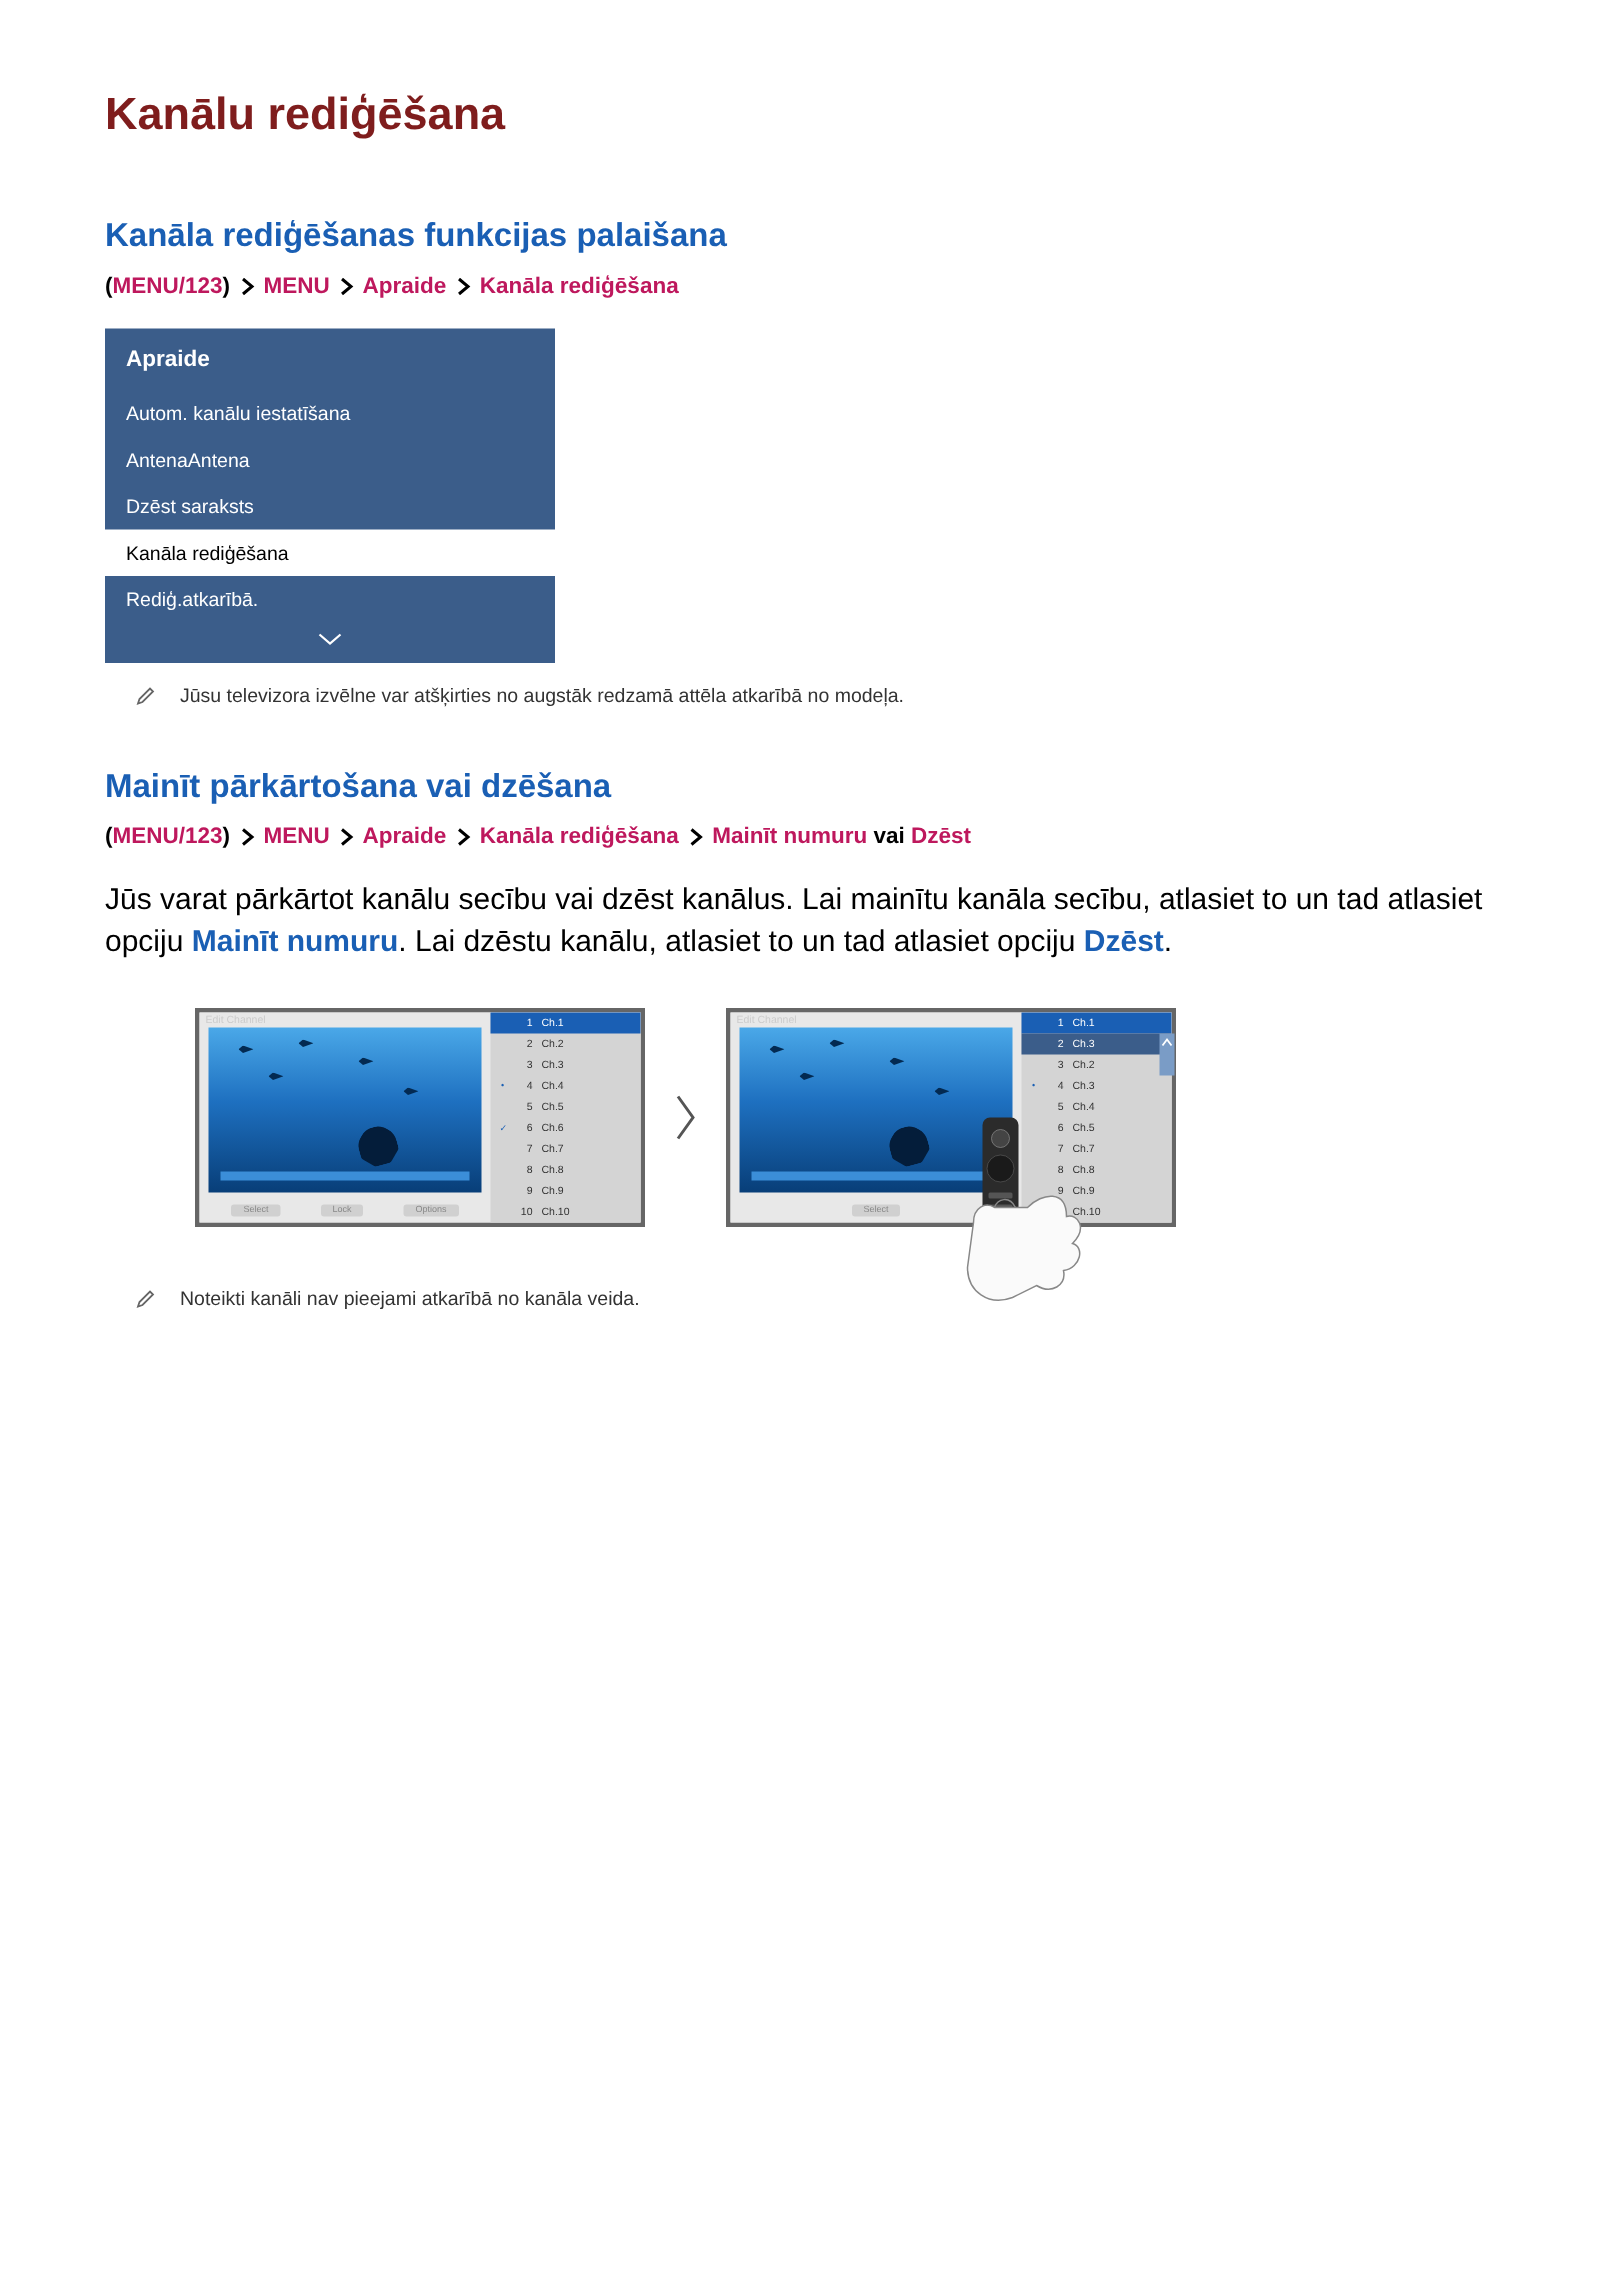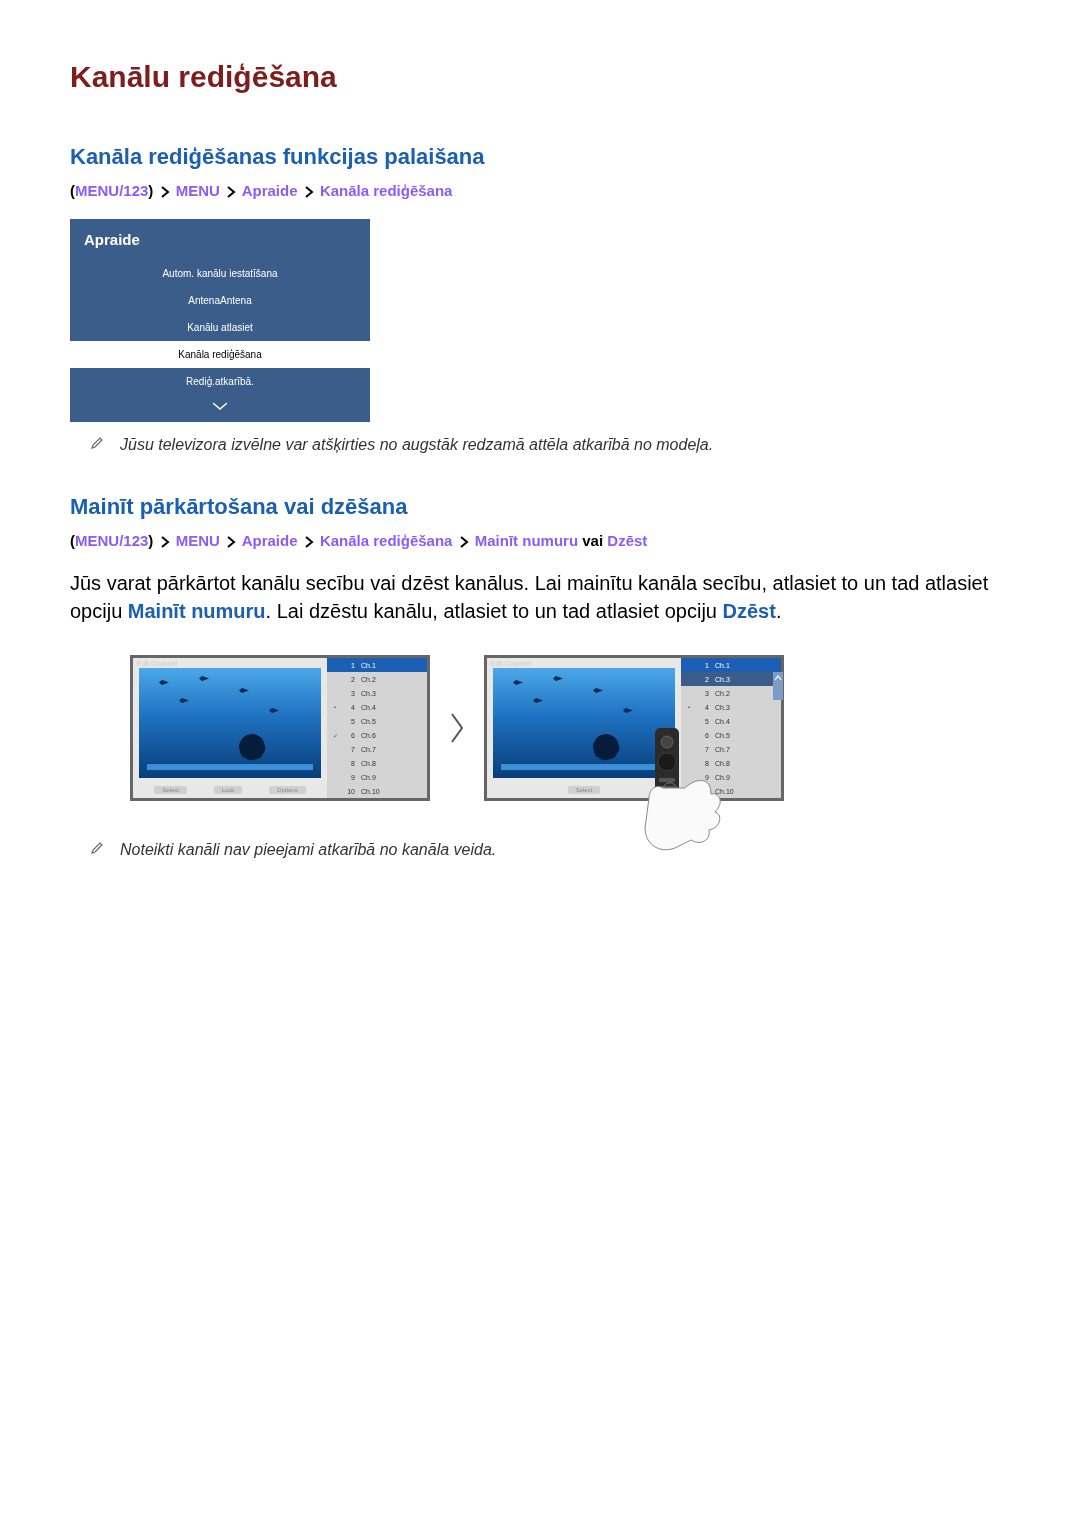--- a/index.html
+++ b/index.html
@@ -21,21 +21,21 @@
     font-size: 22px;
     font-weight: bold;
     margin-bottom: 12px;
   }
   .bc {
     font-size: 15px;
     font-weight: bold;
     margin-bottom: 20px;
   }
   .bc-black { color: #000; }
-  .bc-blue  { color: #8b5cf6; }
+  .bc-blue  { color: #be185d; }
   .bc-sep {
     display: inline-block;
     vertical-align: middle;
     margin: 0 2px;
   }
   .bc-sep svg { display: block; }
 
   
   .panel {
     width: 300px;
@@ -44,42 +44,41 @@
     font-size: 13px;
     margin-bottom: 14px;
   }
   .panel-title {
     padding: 12px 14px;
     font-size: 15px;
     font-weight: bold;
   }
   .panel-row {
     display: flex;
-    justify-content: center;
+    justify-content: flex-start;
     padding: 8px 14px;
-    font-size: 10px;
+    font-size: 13px;
   }
   .panel-row.sel {
     background: #fff;
     color: #000;
   }
   .panel-foot {
     text-align: center;
     padding: 4px 0 8px;
   }
 
   
   .note {
     display: flex;
-    align-items: flex-start;
+    align-items: flex-end;
     gap: 16px;
-    font-size: 16px;
+    font-size: 13px;
     color: #333;
     margin: 8px 0 40px 20px;
-    font-style: italic;
   }
   .note-icon svg { display:block; }
 
   
   .body-text {
     font-size: 20px;
     line-height: 1.4;
     margin-top: 10px;
     margin-bottom: 30px;
   }
@@ -230,21 +229,21 @@
 <div class="panel">
   <div class="panel-title">Apraide</div>
   <div class="panel-row">
     <span>Autom. kanālu iestatīšana</span>
   </div>
   <div class="panel-row">
     <span>Antena</span>
     <span>Antena</span>
   </div>
   <div class="panel-row">
-    <span>Kanālu atlasiet</span>
+    <span>Dzēst saraksts</span>
   </div>
   <div class="panel-row sel">
     <span>Kanāla rediģēšana</span>
   </div>
   <div class="panel-row">
     <span>Rediģ.atkarībā.</span>
   </div>
   <div class="panel-foot">
     <svg width="18" height="10">
         <path d="M2 2 L9 8 L16 2" fill="none" stroke="#fff" stroke-width="1.5"></path>

